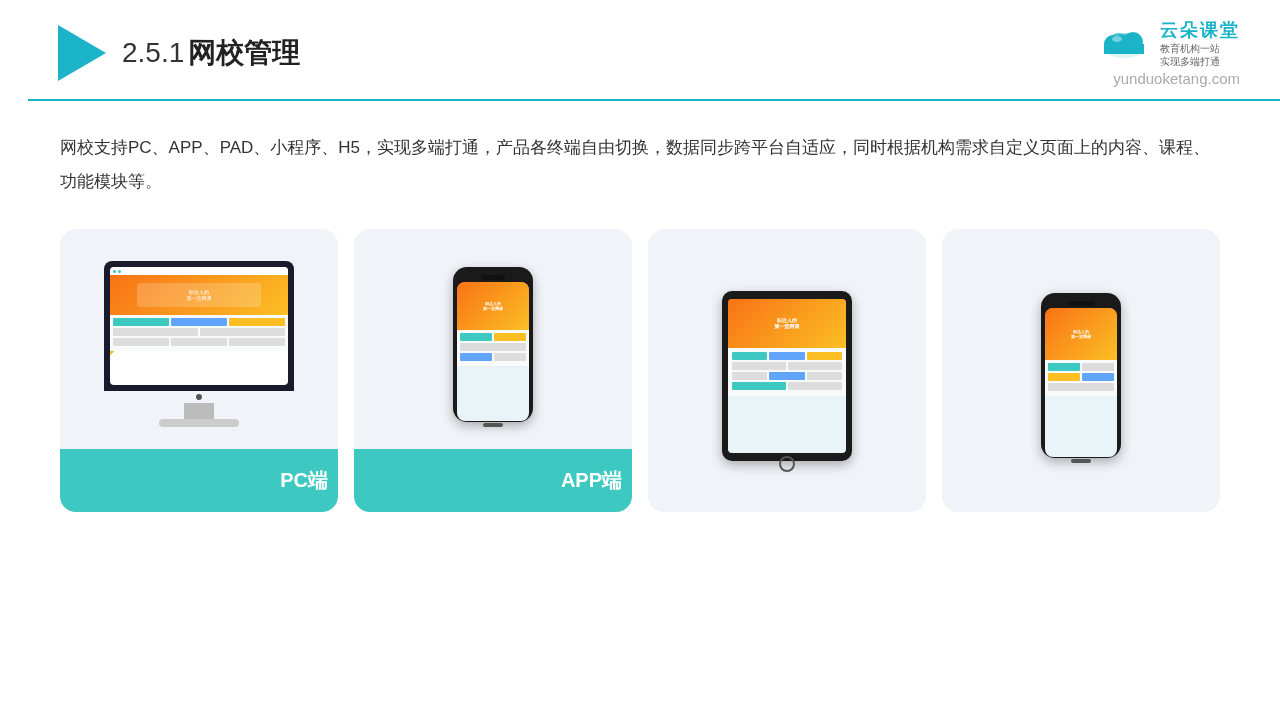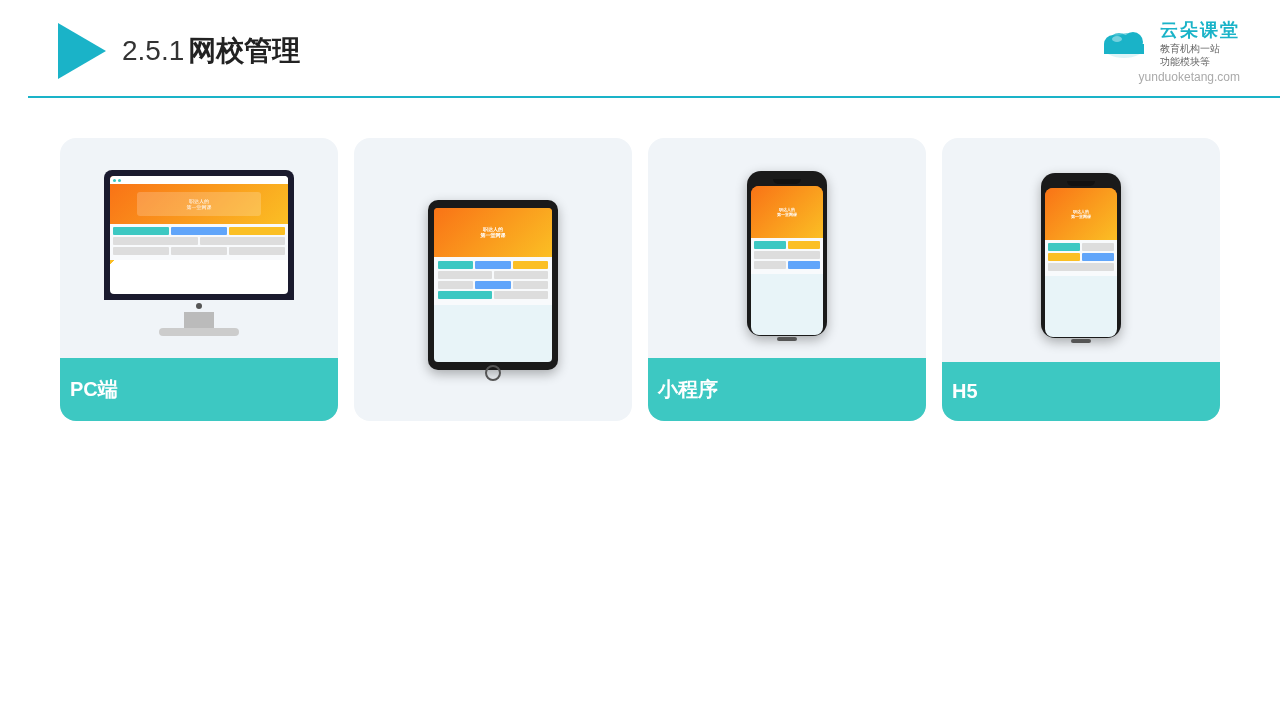--- a/index.html
+++ b/index.html
@@ -86,21 +86,21 @@
       padding: 20px 10px 10px 10px;
       min-height: 220px;
       position: relative;
     }
 
     .card-label {
       background: #3dc8c2;
       color: #fff;
       font-size: 20px;
       font-weight: bold;
-      text-align: left;
+      text-align: right;
       padding: 18px 10px;
       border-radius: 0 0 12px 12px;
     }
     .pc-screen-outer {
       background: #1a1a2e;
       border-radius: 8px 8px 0 0;
       padding: 6px;
       width: 190px;
       height: 130px;
     }
@@ -256,29 +256,30 @@
         <ellipse cx="34" cy="16" rx="10" ry="10" fill="#1ab3c8"></ellipse>
         <rect x="5" y="18" width="40" height="10" fill="#1ab3c8"></rect>
         <rect x="5" y="22" width="40" height="6" rx="3" fill="#1ab3c8"></rect>
 
         <ellipse cx="18" cy="13" rx="5" ry="3" fill="white" opacity="0.4"></ellipse>
       </svg>
       <div class="brand-text-col">
         <span class="brand-name-zh">云朵课堂</span>
         <span class="brand-slogan">
           <span>教育机构一站</span><br>
-          <span>功能模块等</span>
+          <span>实现多端打通</span>
         </span>
       </div>
     </div>
-    <div style="font-size:12px;color:#aaa;text-align:right;margin-top:2px;">yunduoketang.com</div>
+    <div style="font-size:15px;color:#aaa;text-align:right;margin-top:2px;">yunduoketang.com</div>
   </div>
 </div>
 
 <div class="main-content">
+  <p class="description">网校支持PC、APP、PAD、小程序、H5，实现多端打通，产品各终端自由切换，数据同步跨平台自适应，同时根据机构需求自定义页面上的内容、课程、功能模块等。</p>
 
   <div class="cards-row">
 
     <div class="card">
       <div class="card-image-area">
 
         <div style="display:flex;flex-direction:column;align-items:center;">
           <div class="pc-screen-outer">
             <div class="pc-screen-inner">
 
@@ -310,20 +311,50 @@
             </div>
           </div>
           <div class="pc-dot"></div>
           <div class="pc-stand-neck"></div>
           <div class="pc-stand-base"></div>
         </div>
       </div>
       <div class="card-label">PC端</div>
     </div>
 
+    <div class="card">
+      <div class="card-image-area">
+        <div style="display:flex;flex-direction:column;align-items:center;">
+          <div class="mobile-mockup">
+
+            <div style="width:24px;height:5px;background:#111;border-radius:0 0 4px 4px;margin:0 auto 2px;position:relative;z-index:2;"></div>
+            <div class="mobile-screen">
+              <div style="height:35%;background:linear-gradient(135deg,#f97316,#fbbf24);display:flex;align-items:center;justify-content:center;padding:3px;">
+                <div style="font-size:4px;color:white;text-align:center;font-weight:bold;">职达人的<br>第一堂网课</div>
+              </div>
+              <div style="padding:3px;background:#f8fafc;">
+                <div class="screen-row">
+                  <div class="screen-block teal"></div>
+                  <div class="screen-block yellow"></div>
+                </div>
+                <div class="screen-row">
+                  <div class="screen-block"></div>
+                </div>
+                <div class="screen-row">
+                  <div class="screen-block blue"></div>
+                  <div class="screen-block"></div>
+                </div>
+              </div>
+            </div>
+            <div class="mobile-home"></div>
+          </div>
+        </div>
+      </div>
+      <div class="card-label">APP端</div>
+    </div>
 
     <div class="card">
       <div class="card-image-area">
         <div style="display:flex;flex-direction:column;align-items:center;">
           <div class="tablet-mockup">
             <div class="tablet-screen">
               <div style="height:32%;background:linear-gradient(135deg,#f97316,#fbbf24);display:flex;align-items:center;justify-content:center;padding:3px;">
                 <div style="font-size:5px;color:white;text-align:center;font-weight:bold;">职达人的<br>第一堂网课</div>
               </div>
               <div style="padding:4px;background:#f8fafc;">
@@ -345,75 +376,45 @@
                   <div class="screen-block teal"></div>
                   <div class="screen-block"></div>
                 </div>
               </div>
             </div>
             <div class="tablet-home-btn"></div>
           </div>
         </div>
       </div>
     </div>
+
 
     <div class="card">
       <div class="card-image-area">
         <div style="display:flex;flex-direction:column;align-items:center;">
           <div class="mobile-mockup" style="height:165px;">
             <div style="width:28px;height:5px;background:#111;border-radius:0 0 5px 5px;margin:0 auto 2px;z-index:2;position:relative;"></div>
             <div class="mobile-screen">
               <div style="height:35%;background:linear-gradient(135deg,#f97316,#fbbf24);display:flex;align-items:center;justify-content:center;padding:3px;">
                 <div style="font-size:4px;color:white;text-align:center;font-weight:bold;">职达人的<br>第一堂网课</div>
               </div>
               <div style="padding:3px;background:#f8fafc;">
                 <div class="screen-row">
                   <div class="screen-block teal"></div>
+                  <div class="screen-block"></div>
+                </div>
+                <div class="screen-row">
                   <div class="screen-block yellow"></div>
-                </div>
-                <div class="screen-row">
-                  <div class="screen-block"></div>
-                </div>
-                <div class="screen-row">
-                  <div class="screen-block"></div>
                   <div class="screen-block blue"></div>
+                </div>
+                <div class="screen-row">
+                  <div class="screen-block"></div>
                 </div>
               </div>
             </div>
             <div class="mobile-home"></div>
           </div>
         </div>
       </div>
-      <div class="card-label">小程序</div>
-    </div>
-
-    <div class="card">
-      <div class="card-image-area">
-        <div style="display:flex;flex-direction:column;align-items:center;">
-          <div class="mobile-mockup" style="height:165px;">
-            <div style="width:28px;height:5px;background:#111;border-radius:0 0 5px 5px;margin:0 auto 2px;z-index:2;position:relative;"></div>
-            <div class="mobile-screen">
-              <div style="height:35%;background:linear-gradient(135deg,#f97316,#fbbf24);display:flex;align-items:center;justify-content:center;padding:3px;">
-                <div style="font-size:4px;color:white;text-align:center;font-weight:bold;">职达人的<br>第一堂网课</div>
-              </div>
-              <div style="padding:3px;background:#f8fafc;">
-                <div class="screen-row">
-                  <div class="screen-block teal"></div>
-                  <div class="screen-block"></div>
-                </div>
-                <div class="screen-row">
-                  <div class="screen-block yellow"></div>
-                  <div class="screen-block blue"></div>
-                </div>
-                <div class="screen-row">
-                  <div class="screen-block"></div>
-                </div>
-              </div>
-            </div>
-            <div class="mobile-home"></div>
-          </div>
-        </div>
-      </div>
-      <div class="card-label">H5</div>
     </div>
 
   </div>
 </div>
 
 </body></html>

